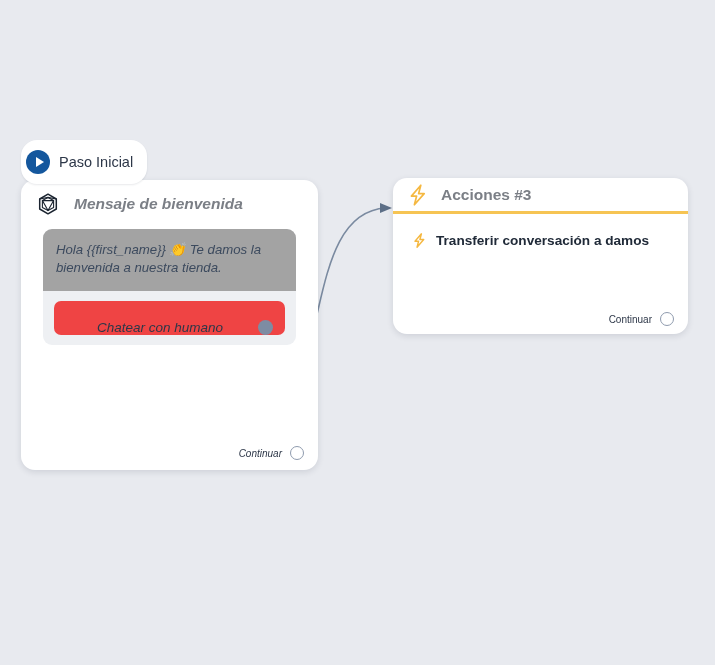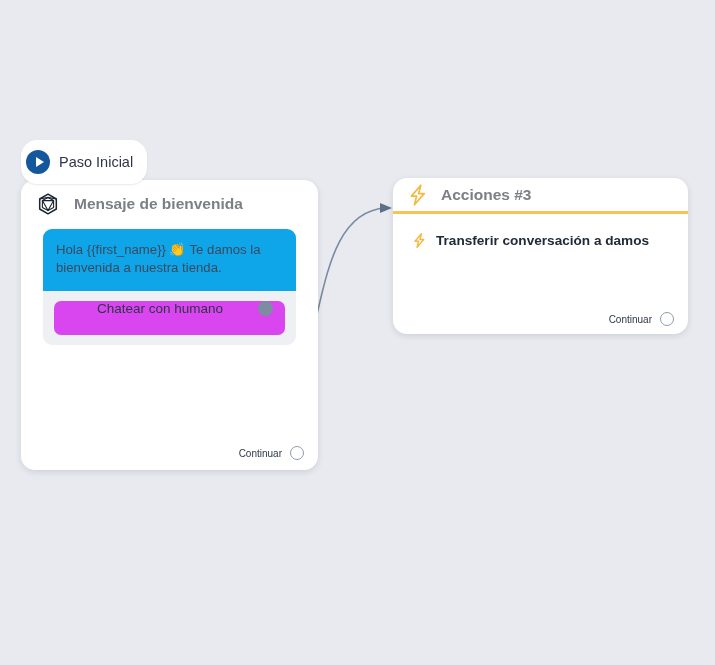--- a/index.html
+++ b/index.html
@@ -97,58 +97,59 @@
     color: #7b7f86;
     white-space: nowrap;
   }
 
   
   #node-message {
     left: 21px;
     top: 180px;
     width: 297px;
     height: 290px;
+    font-style: italic;
   }
   #node-message .node-header {
     height: 48px;
     padding: 0 0 0 15px;
   }
   #node-message .node-header .header-icon { margin-right: 14px; }
 
   #message-panel {
     position: absolute;
     left: 22px;
     top: 49px;
     width: 253px;
     background: #eef0f3;
     border-radius: 9px;
     padding-bottom: 10px;
     box-sizing: border-box;
   }
   #message-bubble {
-    background: #0ea5e9;
+    background: #a3a3a3;
     border-radius: 9px 9px 0 0;
     padding: 12px 13px 14px 13px;
     box-sizing: border-box;
   }
   #message-bubble p {
     margin: 0;
     font-size: 13.2px;
     line-height: 18px;
     color: #3c4a5e;
   }
   #message-bubble p.spacer-para { margin-top: 16px; }
 
   #chat-human-button {
     margin: 10px 11px 0 11px;
     height: 34px;
-    background: #d946ef;
+    background: #ef4444;
     border-radius: 7px;
     display: flex;
-    align-items: flex-start;
+    align-items: flex-end;
     padding: 0 12px;
     box-sizing: border-box;
     cursor: pointer;
   }
   #chat-human-button .btn-label {
     flex: 1;
     text-align: center;
     font-size: 13.5px;
     color: #2d3748;
     white-space: nowrap;

